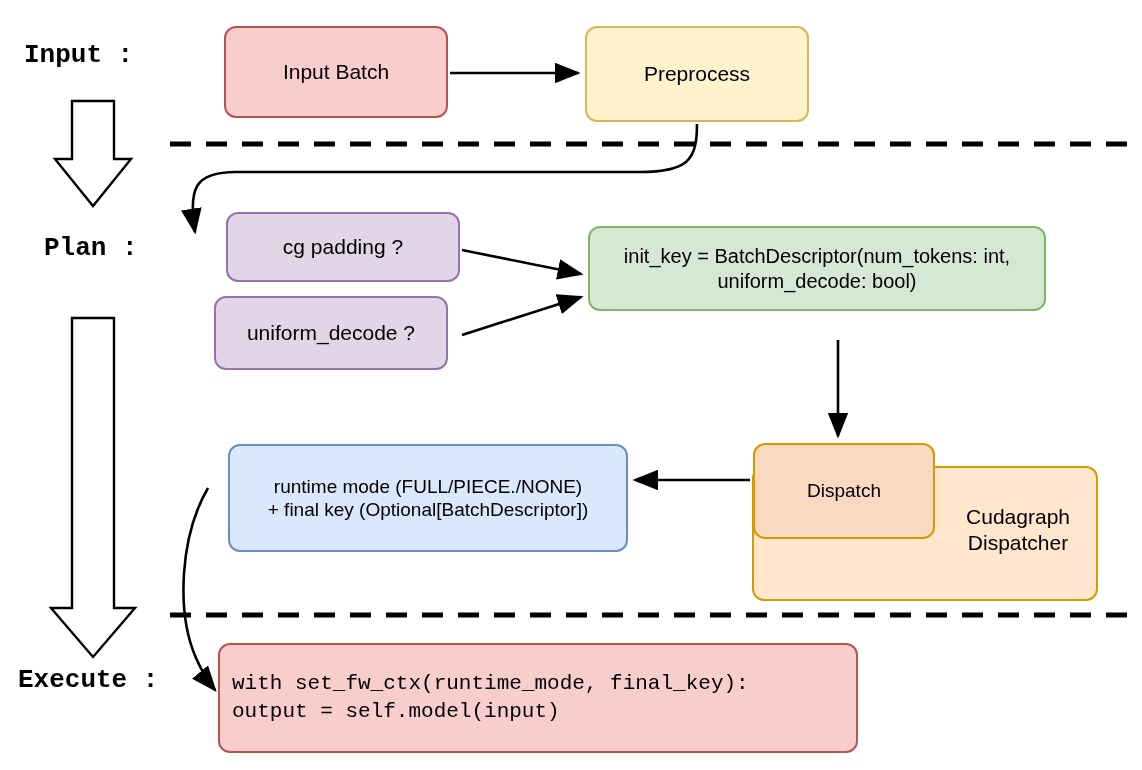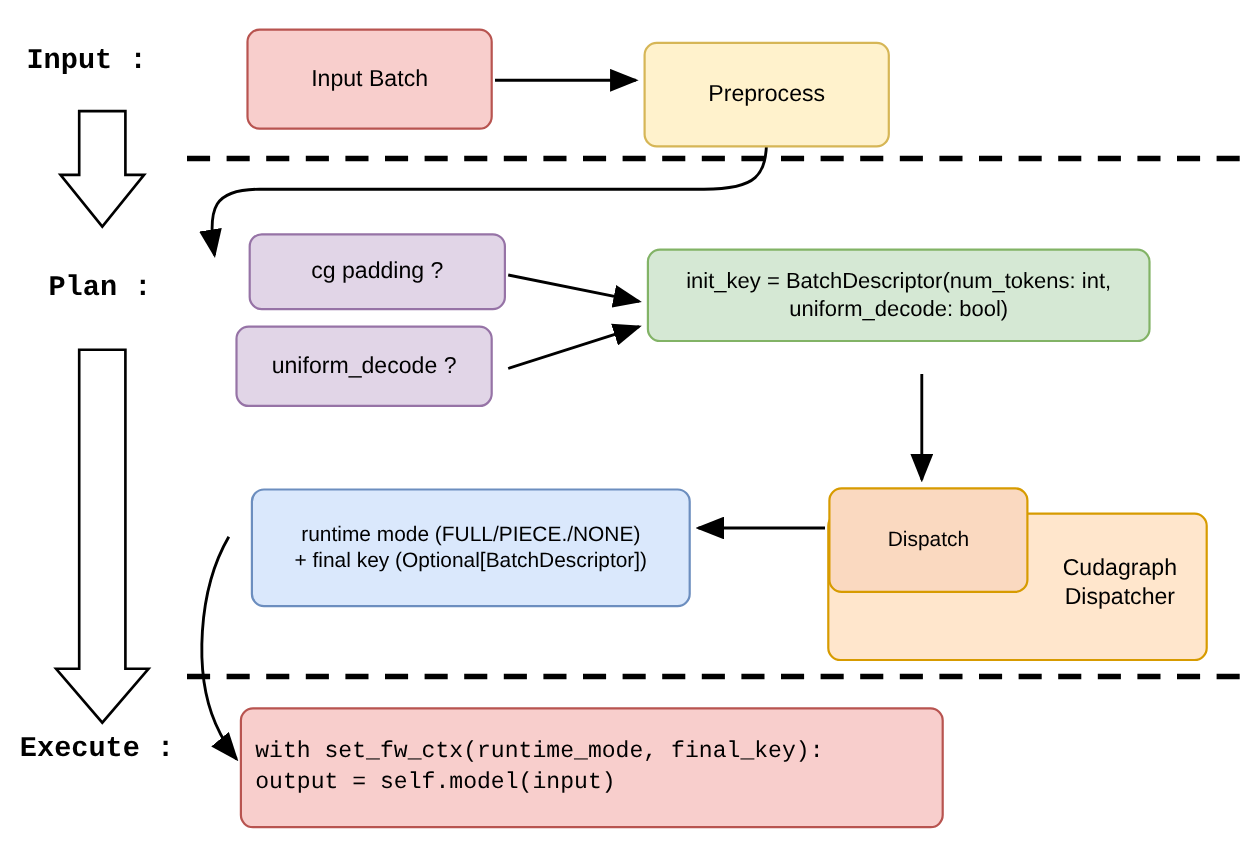--- a/index.html
+++ b/index.html
@@ -47,21 +47,21 @@
     padding: 4px 8px;
   }
   .node-text { display: block; white-space: pre-line; }
 
   .n-input-batch {
     left: 224px; top: 26px; width: 224px; height: 92px;
     background: #f8cecc; border-color: #b85450;
     font-size: 21px;
   }
   .n-preprocess {
-    left: 585px; top: 38px; width: 224px; height: 96px;
+    left: 585px; top: 26px; width: 224px; height: 96px;
     background: #fff2cc; border-color: #d6b656;
     font-size: 21px;
   }
   .n-cg-padding {
     left: 226px; top: 212px; width: 234px; height: 70px;
     background: #e1d5e7; border-color: #9673a6;
     font-size: 21px;
   }
   .n-uniform-decode {
     left: 214px; top: 296px; width: 234px; height: 74px;
@@ -98,21 +98,21 @@
     background: #f8cecc; border-color: #b85450;
     font-family: "Liberation Mono", "DejaVu Sans Mono", monospace;
     font-size: 21px;
     justify-content: flex-start;
     align-items: center;
     text-align: left;
     padding-left: 12px;
     line-height: 1.35;
   }
   .lbl-input   { left: 24px;  top: 40px;  }
-  .lbl-plan    { left: 44px;  top: 233px; margin-top: 13px; }
+  .lbl-plan    { left: 44px;  top: 233px; }
   .lbl-execute { left: 18px;  top: 665px; }
 </style>
 </head>
 <body>
 
 <div id="canvas">
 
   <svg class="svg-layer" viewBox="0 0 1142 770">
     <defs>
       <marker id="arrowhead" markerWidth="10" markerHeight="8" refX="9" refY="4" orient="auto" markerUnits="strokeWidth">

